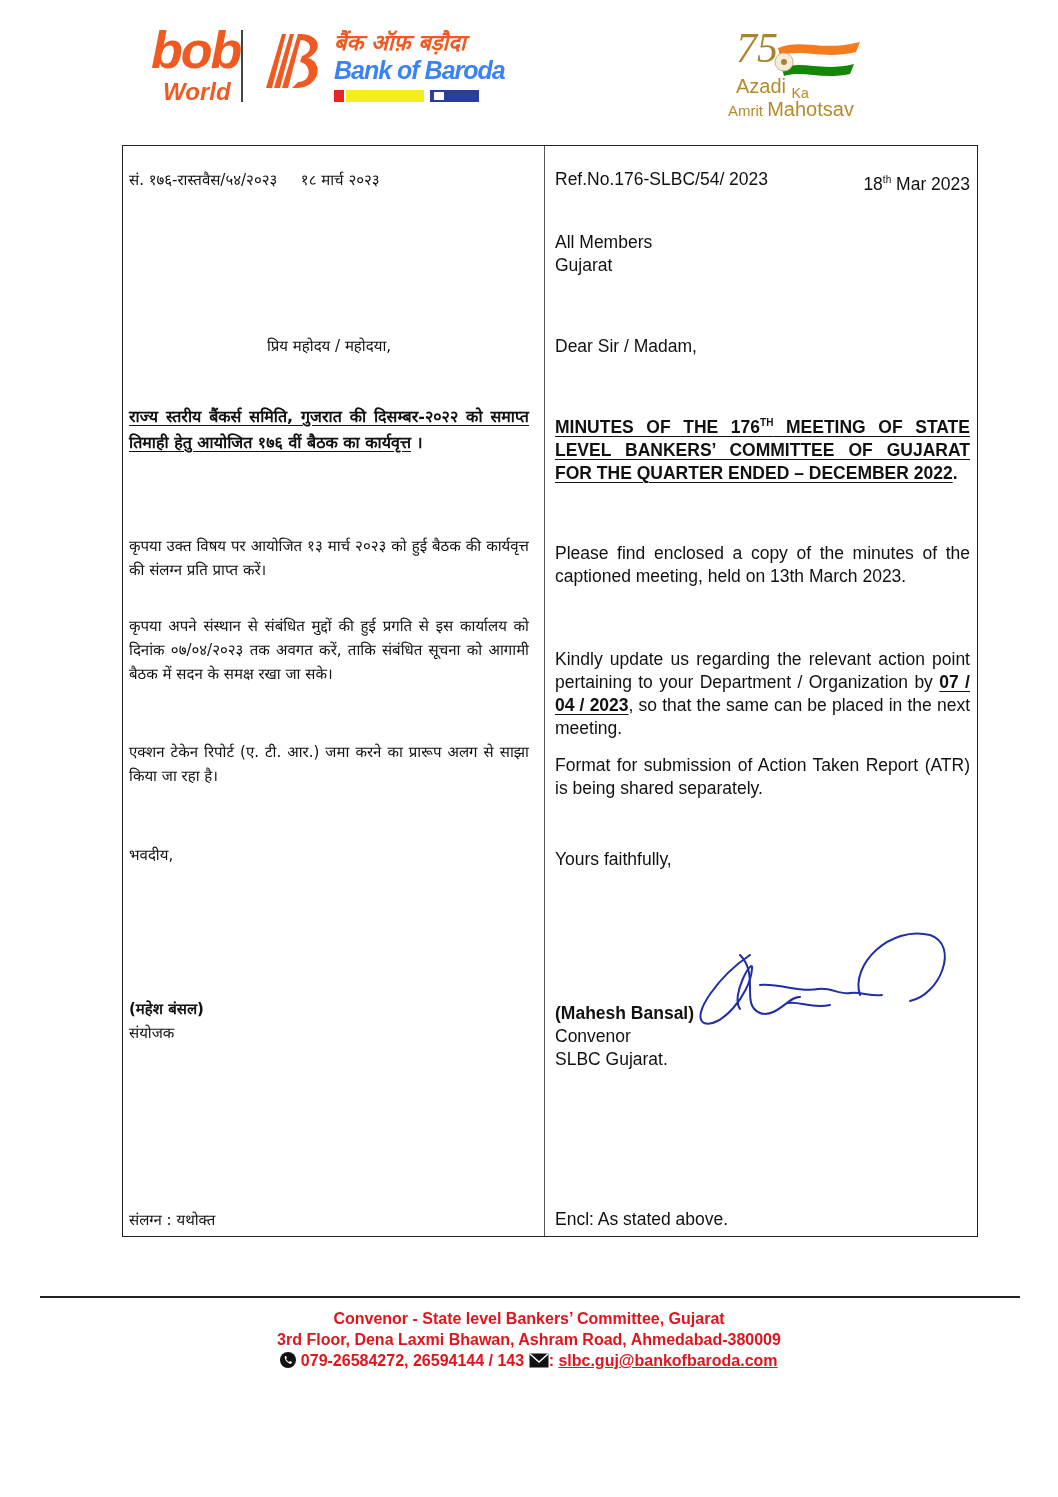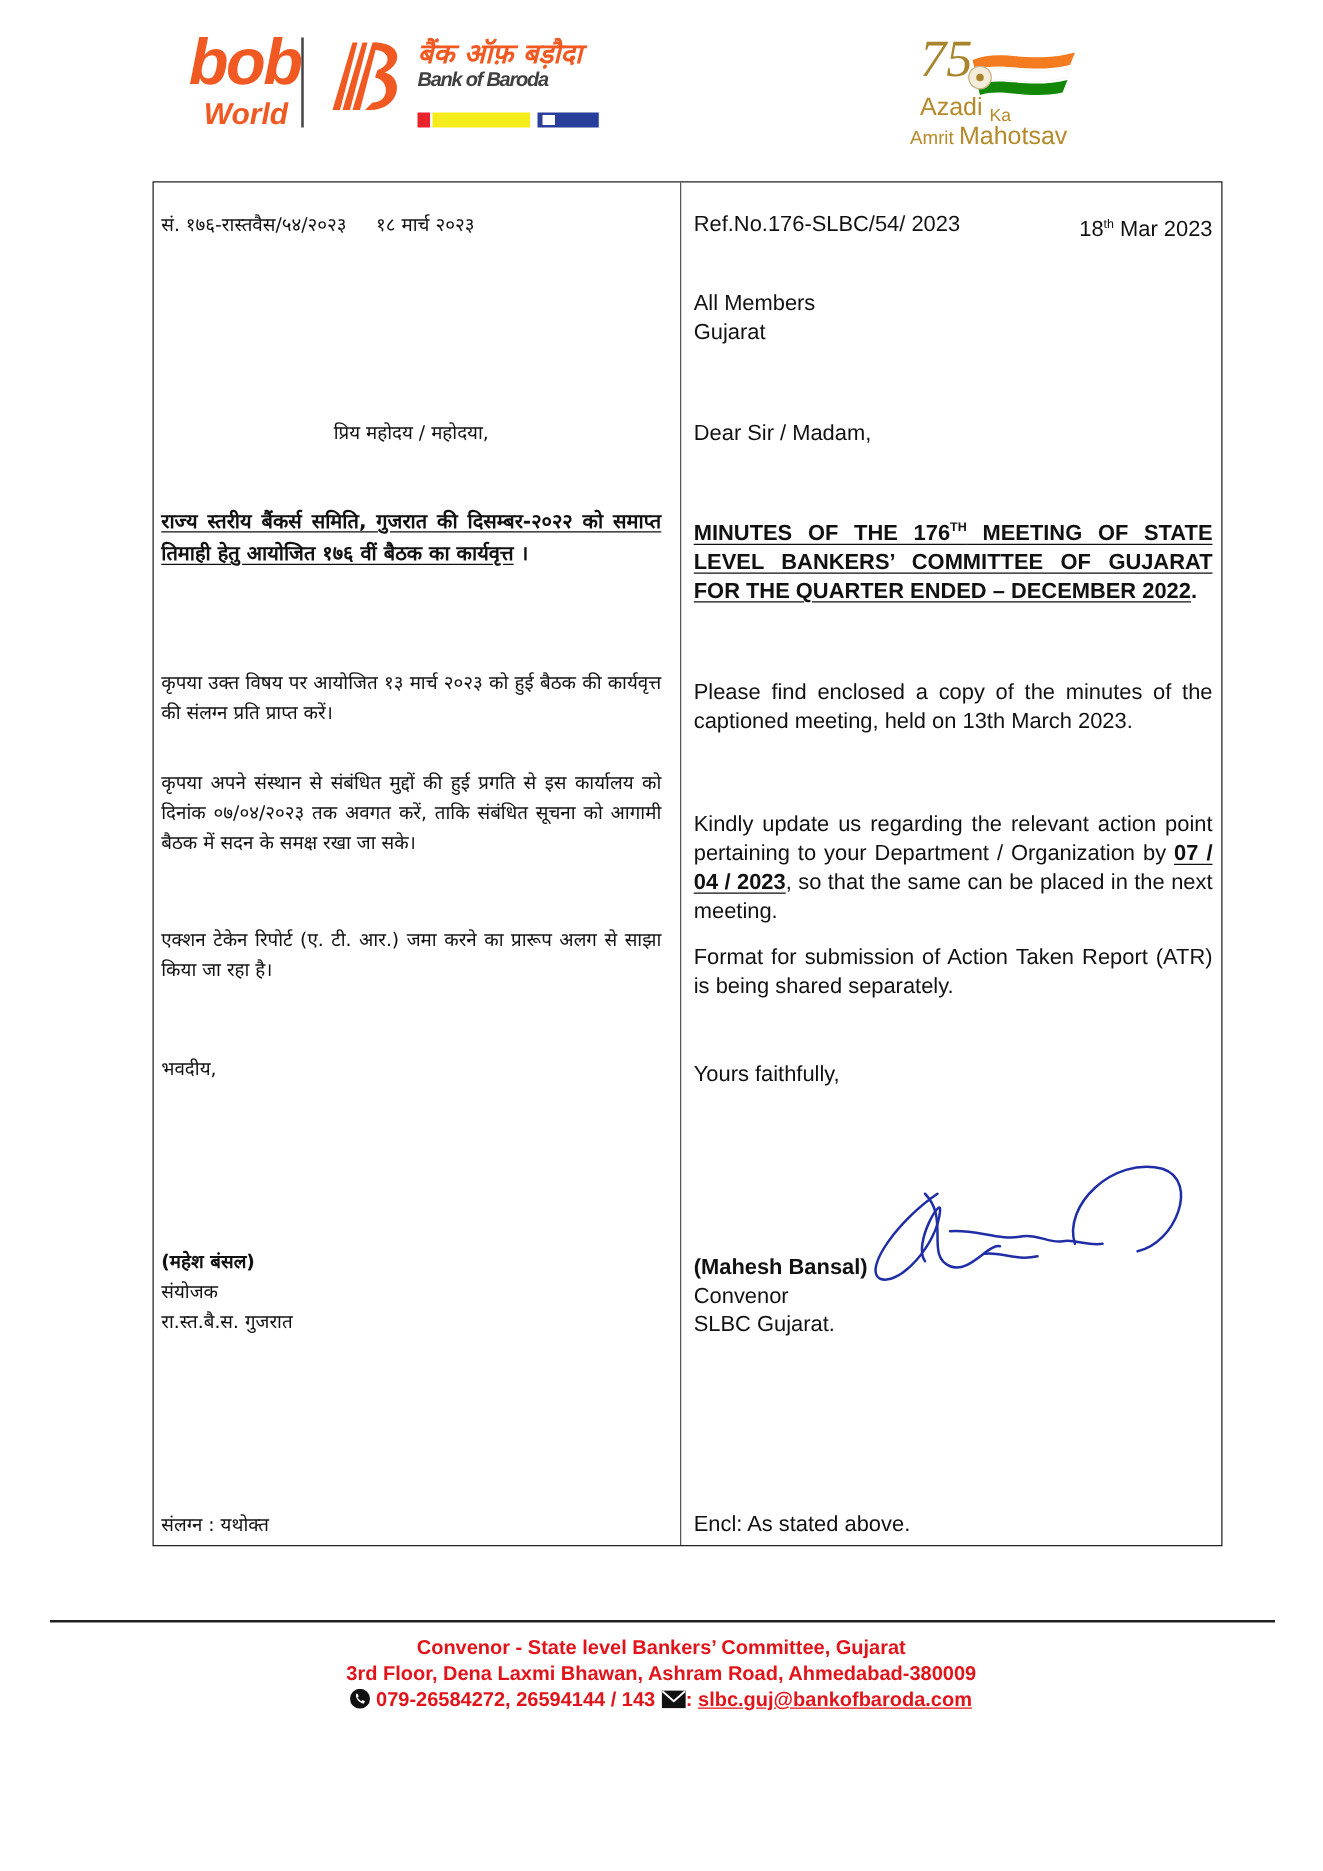--- a/index.html
+++ b/index.html
@@ -9,22 +9,22 @@
   
   .bob-logo { position: absolute; left: 130px; top: 26px; width: 110px; height: 80px; margin-left: 21px; }
   .bob-word { position: absolute; left: 0; top: -6px; font-family: "Liberation Sans", sans-serif;
               font-weight: bold; font-style: italic; font-size: 52px; color: #f05a22; letter-spacing: -2px; }
   .bob-world { position: absolute; left: 12px; top: 52px; font-style: italic; font-size: 24px;
                color: #f05a22; font-weight: bold; }
   .logo-sep { position: absolute; left: 241px; top: 30px; width: 2px; height: 72px; background: #444; }
   .bb-mark { position: absolute; left: 262px; top: 30px; width: 62px; height: 62px; }
   .bb-hindi { position: absolute; left: 334px; top: 26px; font-family: "DejaVu Sans", sans-serif;
               font-size: 22px; font-weight: bold; font-style: italic; color: #f05a22; }
-  .bb-english { position: absolute; left: 334px; top: 56px; font-size: 16px; font-weight: bold;
-                font-style: italic; color: #404040; letter-spacing: -1px; }
+  .bb-english { position: absolute; left: 334px; top: 56px; font-size: 25px; font-weight: bold;
+                font-style: italic; color: #3b82f6; letter-spacing: -1px; }
   .bb-strip { position: absolute; left: 334px; top: 90px; width: 145px; height: 12px; }
   .bb-strip .s1 { position: absolute; left: 0; top: 0; width: 10px; height: 12px; background: #e8242a; }
   .bb-strip .s2 { position: absolute; left: 12px; top: 0; width: 78px; height: 12px; background: #f5ec1c; }
   .bb-strip .s3 { position: absolute; left: 96px; top: 0; width: 49px; height: 12px; background: #2a3f9c; }
   .bb-strip .s3 i { position: absolute; left: 4px; top: 2px; width: 10px; height: 8px; background: #fff; }
 
   .azadi { position: absolute; left: 728px; top: 28px; width: 160px; height: 92px; }
   .az-75 { position: absolute; left: 8px; top: -4px; font-size: 42px; font-style: italic;
            color: #a8842c; font-family: "Liberation Serif", serif; }
   .az-flag { position: absolute; left: 44px; top: 10px; width: 90px; height: 40px; }
@@ -121,21 +121,20 @@
 
     <div class="blk hi just-last-left" style="top:388px;">कृपया उक्त विषय पर आयोजित १३ मार्च २०२३ को हुई बैठक की कार्यवृत्त की संलग्न प्रति प्राप्त करें।</div>
     <div class="blk hi just-last-left" style="top:468px;">कृपया अपने संस्थान से संबंधित मुद्दों की हुई प्रगति से इस कार्यालय को  दिनांक ०७/०४/२०२३ तक अवगत करें, ताकि संबंधित सूचना को आगामी बैठक में सदन के समक्ष रखा जा सके।</div>
     <div class="blk hi just-last-left" style="top:594px;">एक्शन टेकेन रिपोर्ट (ए. टी. आर.) जमा करने का प्रारूप अलग से साझा किया जा रहा है।</div>
 
     <div class="blk hi right" style="top:697px;">भवदीय,</div>
 
     <div class="blk hi right" style="top:851px;">
       <div class="b">(महेश बंसल)</div>
       <div>संयोजक</div>
-      <div>रा.स्त.बै.स. गुजरात</div>
     </div>
 
     <div class="blk hi" style="top:1062px;">संलग्न : यथोक्त</div>
   </div>
 
   <div class="col col-en">
     <div class="blk en ref-row" style="top:22px;">
       <span>Ref.No.176-SLBC/54/ 2023</span>
       <span><span>18</span><sup>th</sup><span> Mar 2023</span></span>
     </div>

